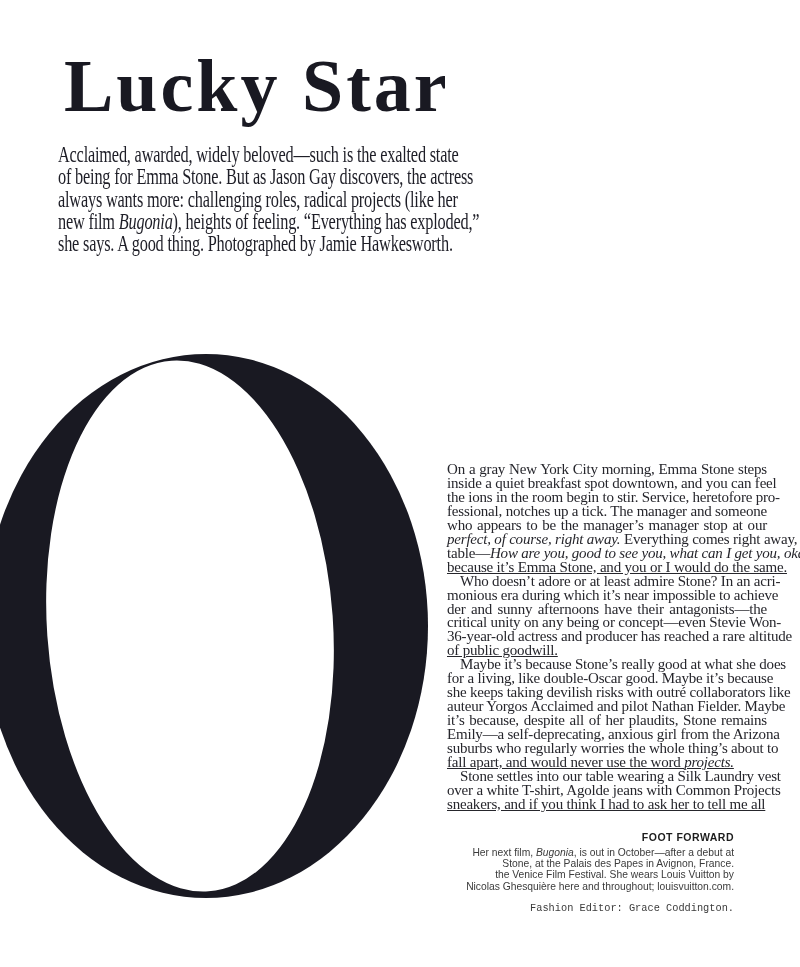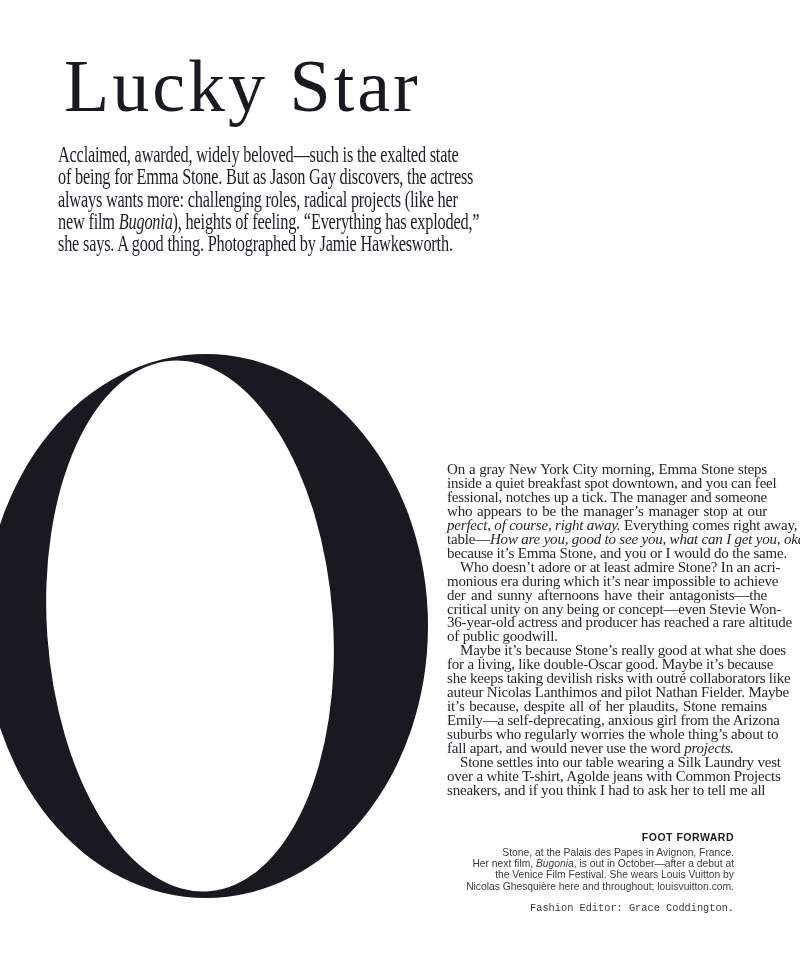--- a/index.html
+++ b/index.html
@@ -12,21 +12,21 @@
     overflow: hidden;
     font-family: "Liberation Serif", "DejaVu Serif", serif;
   }
   .title {
     position: absolute;
     left: 64px;
     top: 49px;
     margin: 0;
     font-size: 74px;
     line-height: 74px;
-    font-weight: normal;
+    font-weight: bold;
     letter-spacing: 3px;
     color: var(--ink, #191922);
     white-space: nowrap;
   }
   .deck {
     position: absolute;
     left: 58px;
     top: 143px;
     font-size: 24px;
     line-height: 22.3px;
@@ -48,21 +48,21 @@
     position: absolute;
     left: 447px;
     top: 463px;
     width: 320px;
     font-size: 15px;
     line-height: 13.95px;
     letter-spacing: -0.2px;
     color: var(--body_ink, #26262c);
   }
   .body-col .tline { text-align: justify; text-align-last: justify; }
-  .body-col .tline.lastline { text-align: right; text-align-last: left; }
+  .body-col .tline.lastline { text-align: right; text-align-last: left; text-decoration: underline; }
   .body-col .tline.ind { text-indent: 13px; }
   .caption {
     position: absolute;
     left: 434px;
     top: 832px;
     width: 300px;
     text-align: right;
     font-family: "Liberation Sans", "DejaVu Sans", sans-serif;
     color: var(--caption_ink, #3b3b3b);
   }
@@ -101,55 +101,56 @@
   <svg class="dropcap" viewBox="0 0 444 544" preserveAspectRatio="none" aria-hidden="false">
     <title>O</title>
     <ellipse cx="222" cy="272" rx="222" ry="272" fill="currentColor"></ellipse>
     <ellipse cx="206" cy="272" rx="143" ry="266" fill="var(--paper, #ffffff)" transform="rotate(-4 206 272)"></ellipse>
   </svg>
 
   <div class="body-col">
       <div class="para">
         <div class="tline"><span>On a gray New York City morning, Emma Stone steps</span></div>
         <div class="tline"><span>inside a quiet breakfast spot downtown, and you can feel</span></div>
+        <div class="tline"><span>the ions in the room begin to stir. Service, heretofore pro-</span></div>
         <div class="tline"><span>fessional, notches up a tick. The manager and someone</span></div>
         <div class="tline"><span>who appears to be the manager’s manager stop at our</span></div>
         <div class="tline"><i>perfect, of course, right away.</i><span> Everything comes right away,</span></div>
         <div class="tline"><span>table—</span><i>How are you, good to see you, what can I get you, okay,</i></div>
         <div class="tline lastline"><span>because it’s Emma Stone, and you or I would do the same.</span></div>
       </div>
       <div class="para">
         <div class="tline ind"><span>Who doesn’t adore or at least admire Stone? In an acri-</span></div>
         <div class="tline"><span>monious era during which it’s near impossible to achieve</span></div>
         <div class="tline"><span>der and sunny afternoons have their antagonists—the</span></div>
         <div class="tline"><span>critical unity on any being or concept—even Stevie Won-</span></div>
         <div class="tline"><span>36-year-old actress and producer has reached a rare altitude</span></div>
         <div class="tline lastline"><span>of public goodwill.</span></div>
       </div>
       <div class="para">
         <div class="tline ind"><span>Maybe it’s because Stone’s really good at what she does</span></div>
         <div class="tline"><span>for a living, like double-Oscar good. Maybe it’s because</span></div>
         <div class="tline"><span>she keeps taking devilish risks with outré collaborators like</span></div>
-        <div class="tline"><span>auteur Nicolas Lanthimos and pilot Nathan Fielder. Maybe</span></div>
+        <div class="tline"><span>auteur Yorgos Acclaimed and pilot Nathan Fielder. Maybe</span></div>
         <div class="tline"><span>it’s because, despite all of her plaudits, Stone remains</span></div>
         <div class="tline"><span>Emily—a self-deprecating, anxious girl from the Arizona</span></div>
         <div class="tline"><span>suburbs who regularly worries the whole thing’s about to</span></div>
         <div class="tline lastline"><span>fall apart, and would never use the word </span><i>projects.</i></div>
       </div>
       <div class="para">
         <div class="tline ind"><span>Stone settles into our table wearing a Silk Laundry vest</span></div>
         <div class="tline"><span>over a white T-shirt, Agolde jeans with Common Projects</span></div>
         <div class="tline lastline"><span>sneakers, and if you think I had to ask her to tell me all</span></div>
       </div>
     </div>
 
   <div class="caption">
     <div class="caption-heading">FOOT FORWARD</div>
     <div class="caption-lines">
+        <div class="tline"><span>Her next film, </span><i>Bugonia</i><span>, is out in October—after a debut at</span></div>
         <div class="tline"><span>Stone, at the Palais des Papes in Avignon, France.</span></div>
-        <div class="tline"><span>Her next film, </span><i>Bugonia</i><span>, is out in October—after a debut at</span></div>
         <div class="tline"><span>the Venice Film Festival. She wears Louis Vuitton by</span></div>
         <div class="tline"><span>Nicolas Ghesquière here and throughout; louisvuitton.com.</span></div>
       </div>
     <div class="caption-credit">Fashion Editor: Grace Coddington.</div>
   </div>
 
 </div>
 
 </body></html>

